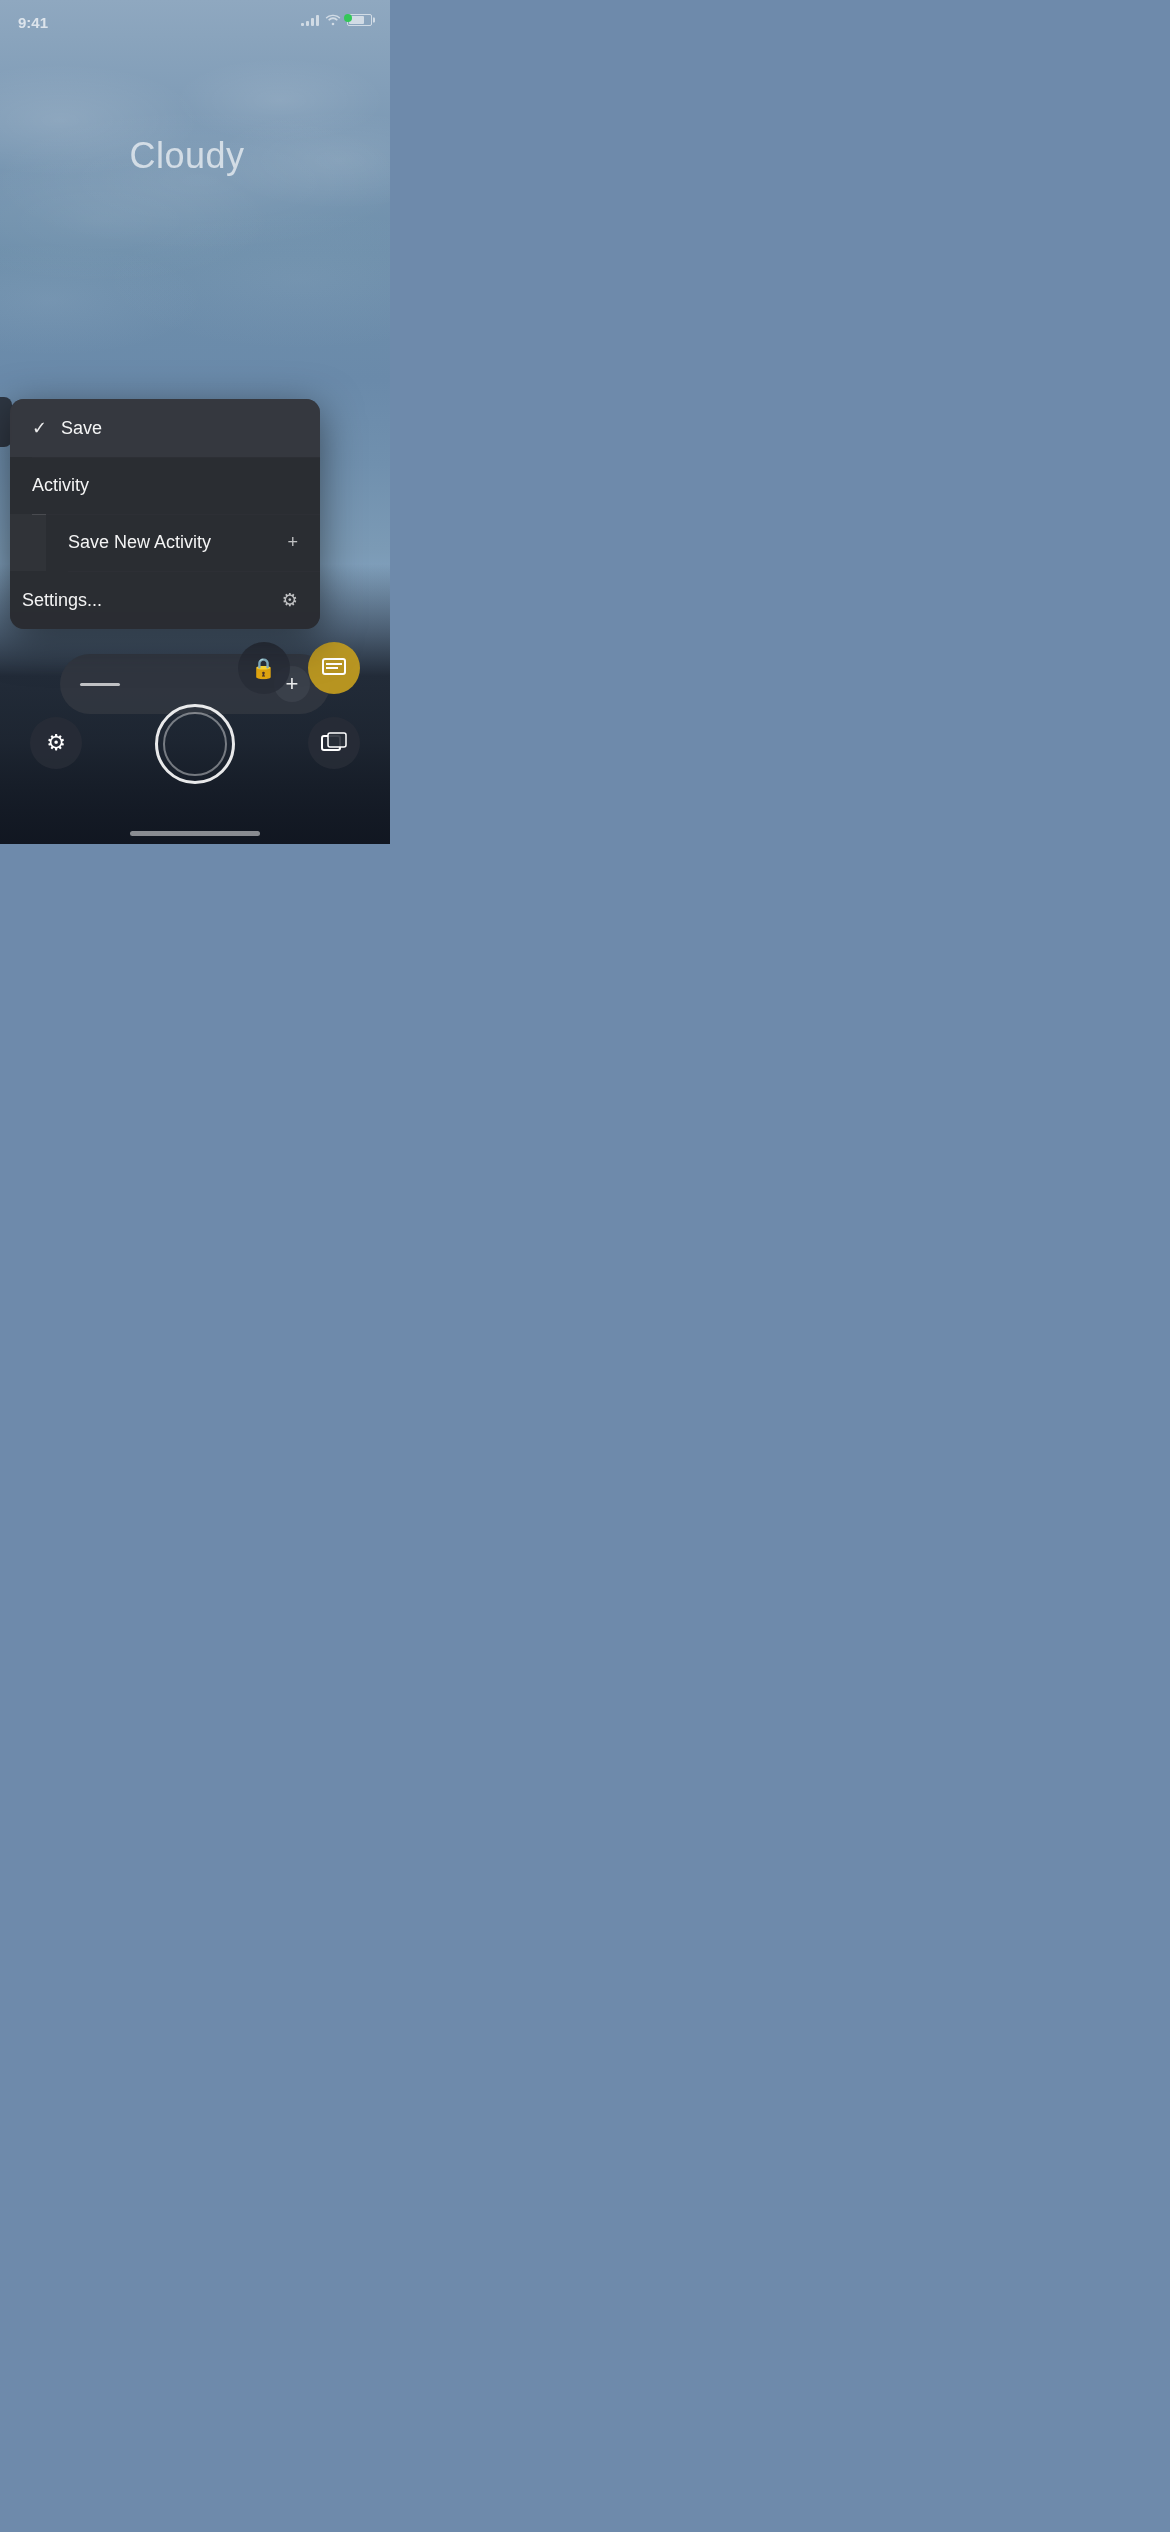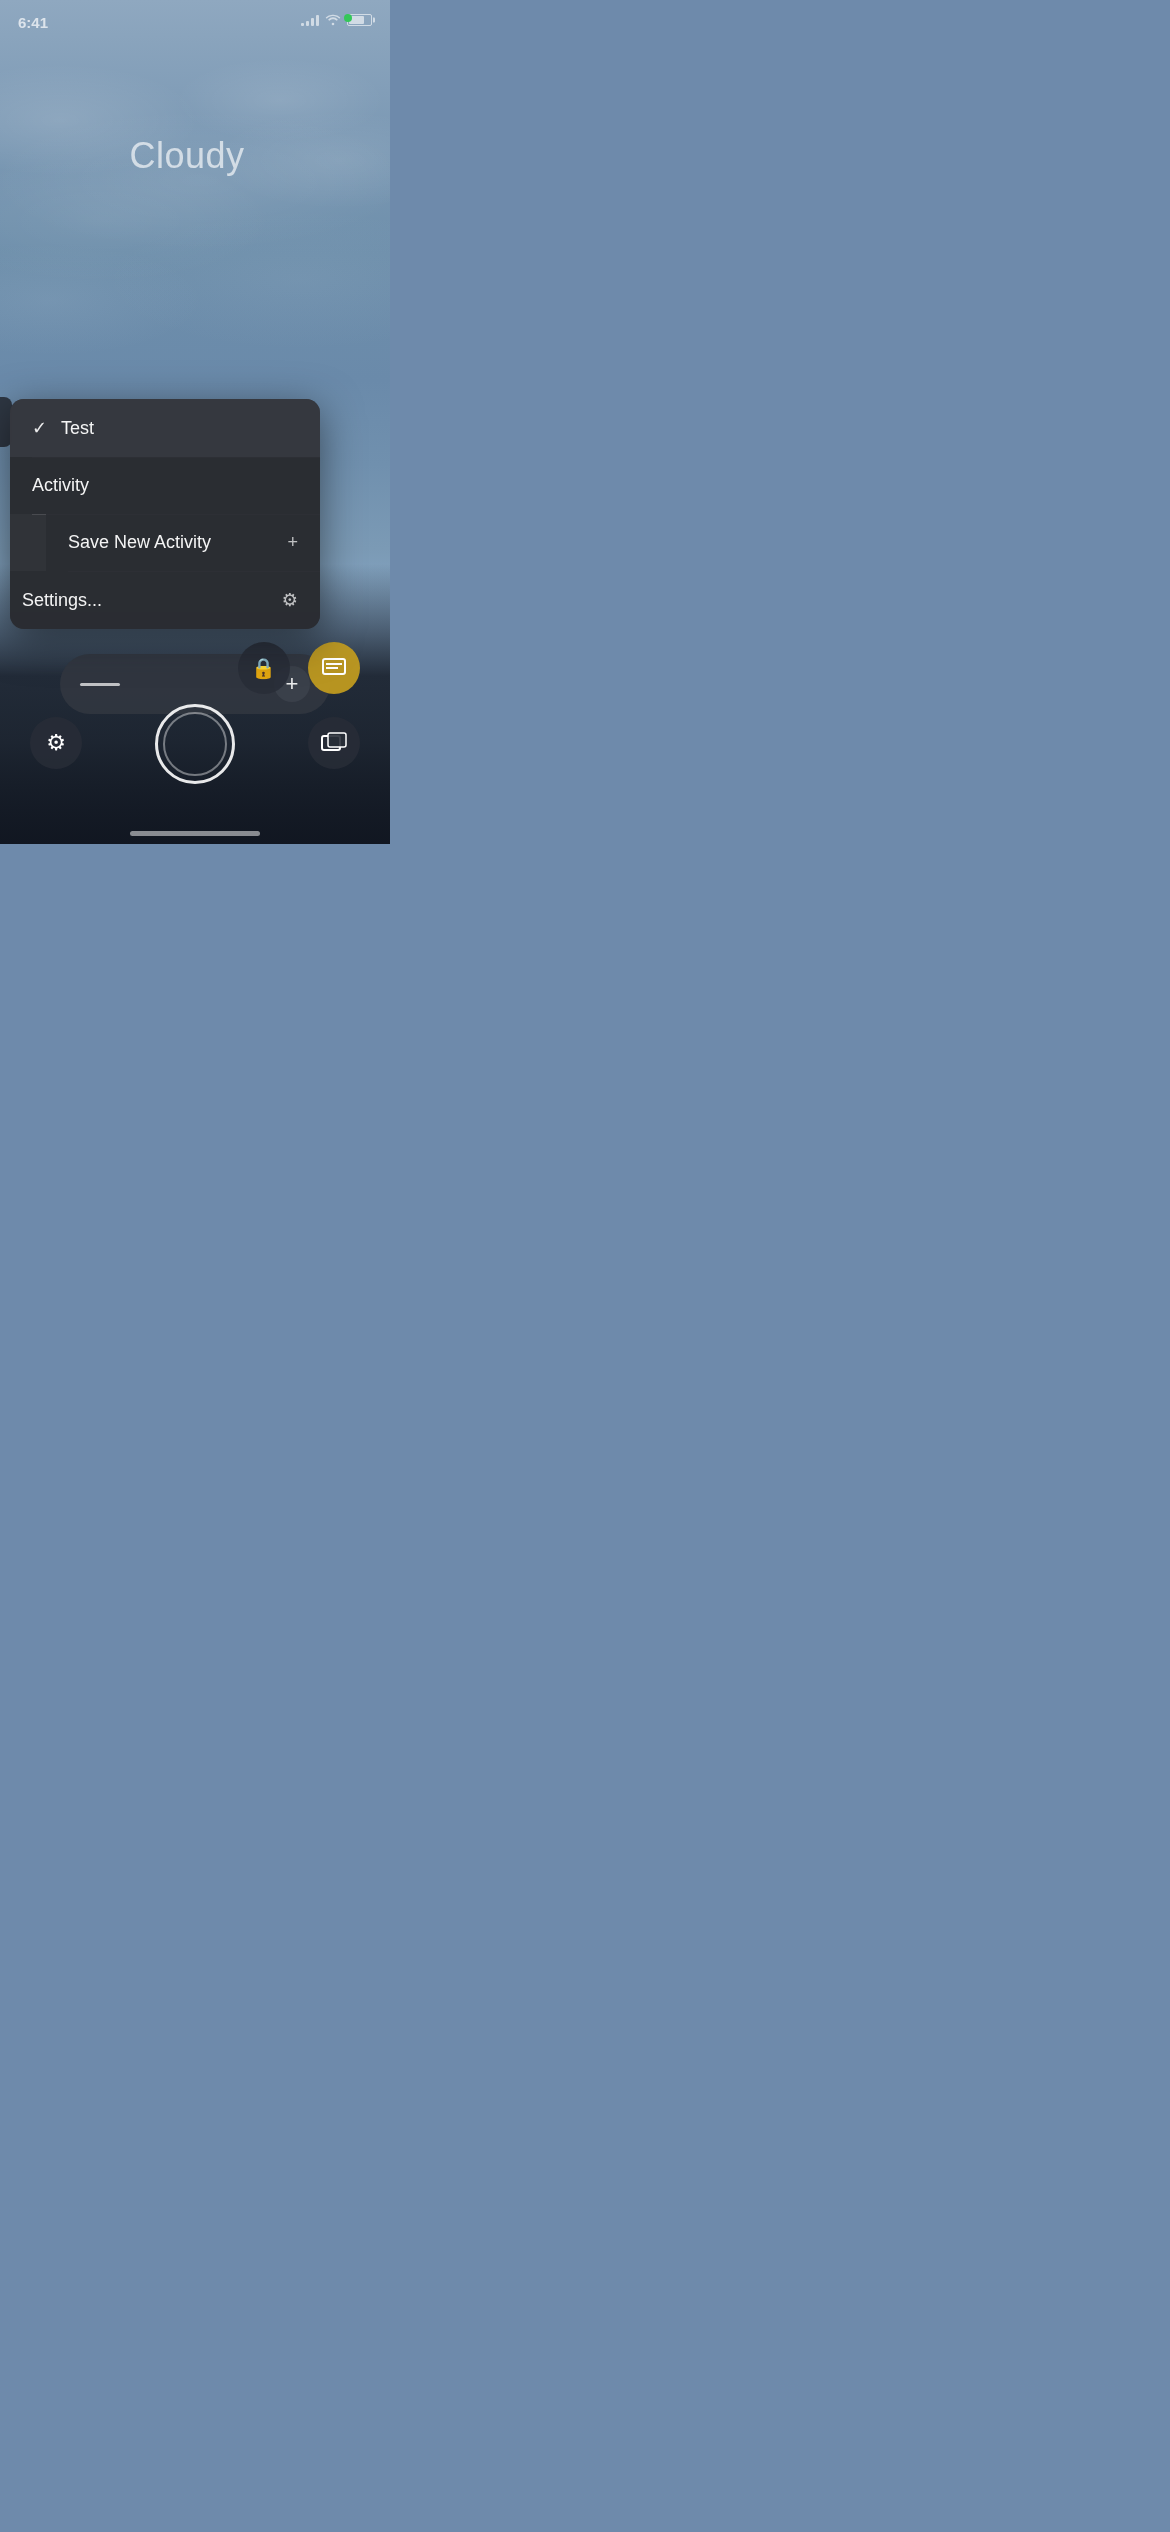--- a/index.html
+++ b/index.html
@@ -380,21 +380,21 @@
       z-index: 5;
     }
   </style>
 </head>
 <body>
 
 <div class="background"></div>
 <div class="cloud-layer"></div>
 
 <div class="status-bar">
-  <span class="status-time">6:41</span>
+  <span class="status-time">9:41</span>
   <div class="status-icons">
     <div class="signal-bars">
       <div class="signal-bar" style="height:3px"></div>
       <div class="signal-bar" style="height:5px"></div>
       <div class="signal-bar" style="height:8px"></div>
       <div class="signal-bar" style="height:11px"></div>
     </div>
     <svg class="wifi-icon" viewBox="0 0 24 16" fill="rgba(255,255,255,0.6)">
       <path d="M12 12a2 2 0 110 4 2 2 0 010-4zM12 7c2.2 0 4.2.9 5.6 2.3l1.8-1.8A10 10 0 0012 4a10 10 0 00-7.4 3.5l1.8 1.8C7.8 7.9 9.8 7 12 7zM12 2c3.7 0 7 1.5 9.4 4L23 4.4A14 14 0 0012 0 14 14 0 001 4.4L2.6 6C5 3.5 8.3 2 12 2z"></path>
     </svg>
@@ -408,21 +408,21 @@
 
 <div class="weather-text">Cloudy</div>
 
 <div class="bottom-overlay"></div>
 
 <div class="dropdown-menu">
 
   <div class="menu-item selected">
     <div class="menu-item-left">
       <span class="menu-check">✓</span>
-      <span class="menu-item-text">Test</span>
+      <span class="menu-item-text">Save</span>
     </div>
   </div>
 
   <div class="menu-item default-item">
     <div class="menu-item-left">
       <span class="menu-item-text">Activity</span>
     </div>
   </div>
 
   <div class="menu-item save-item">

